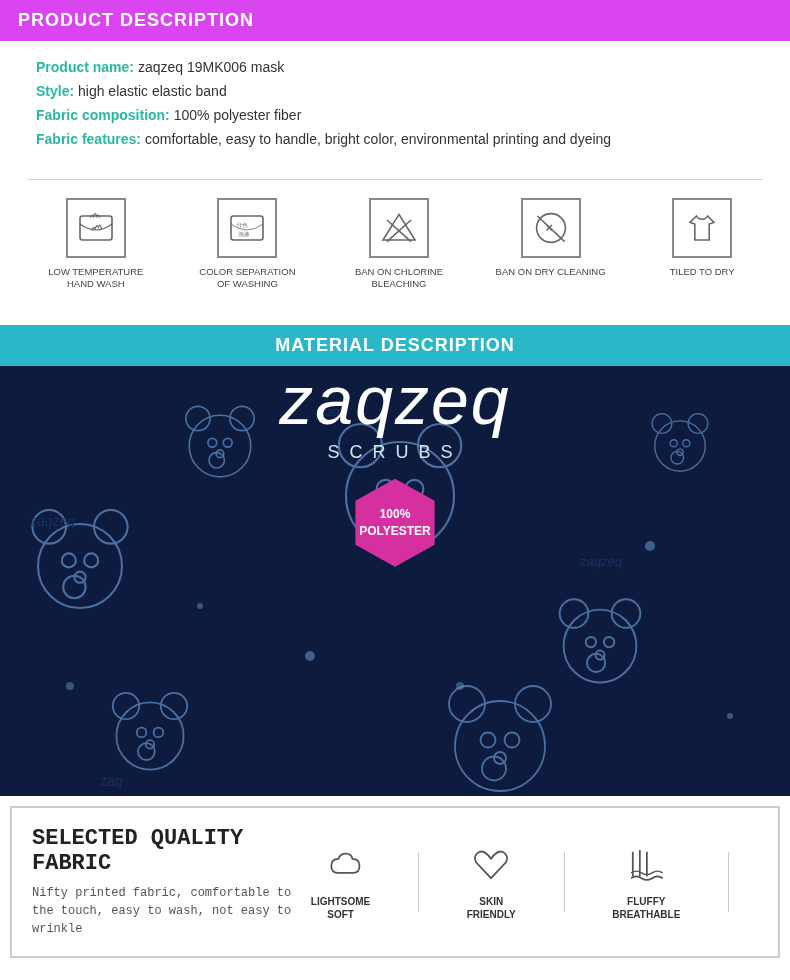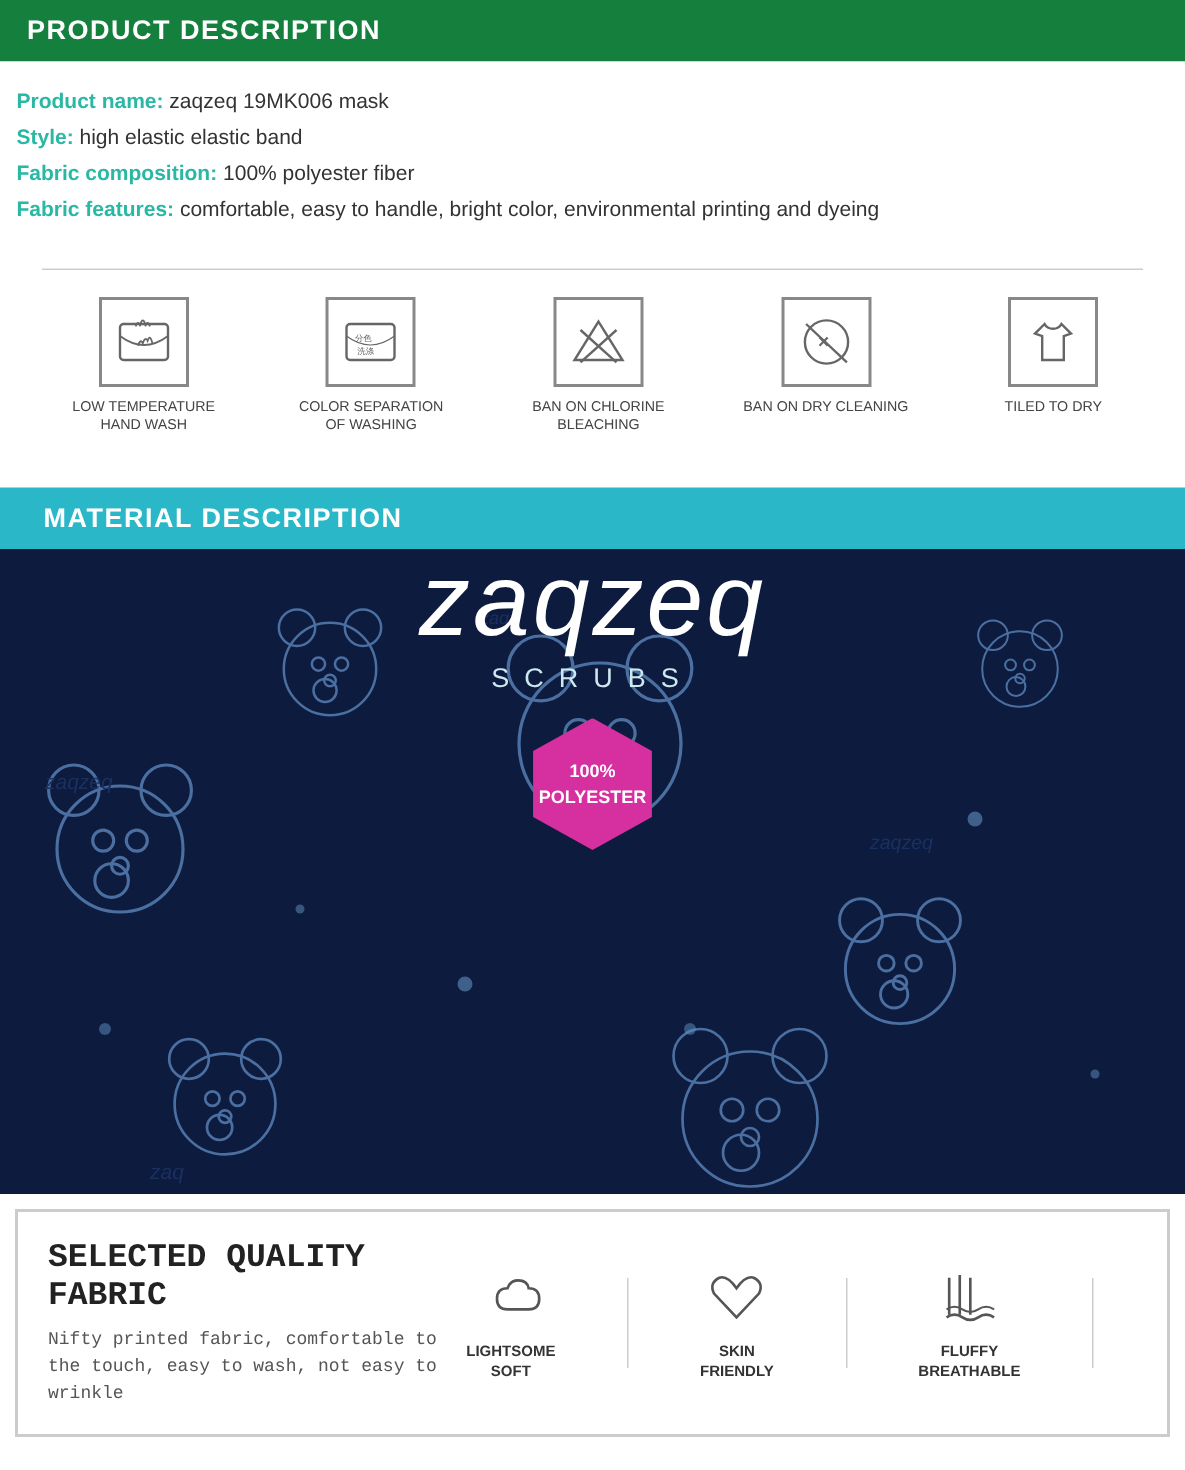--- a/index.html
+++ b/index.html
@@ -4,30 +4,30 @@
   <style>
     * { margin: 0; padding: 0; box-sizing: border-box; }
     body {
       width: 790px;
       font-family: Arial, sans-serif;
       background: #fff;
     }
 
     
     .product-desc-header {
-      background: #15803d;
+      background: #d946ef;
       color: #fff;
       font-size: 18px;
       font-weight: bold;
       letter-spacing: 1px;
       padding: 10px 18px;
     }
 
     .product-info {
-      padding: 18px 28px 10px 11px;
+      padding: 18px 28px 10px 36px;
       background: #fff;
     }
 
     .product-info p {
       margin-bottom: 8px;
       font-size: 14px;
       color: #333;
     }
 
     .product-info span.label {
@@ -83,22 +83,23 @@
       height: 40px;
     }
 
     
     .material-desc-header {
       background: #2ab8c8;
       color: #fff;
       font-size: 18px;
       font-weight: bold;
       letter-spacing: 1px;
-      padding: 10px 29px;
+      padding: 10px 14px;
       margin-top: 10px;
+      text-align: center;
     }
 
     .brand-overlay {
       position: relative;
       z-index: 2;
       text-align: center;
       color: #fff;
     }
 
     

